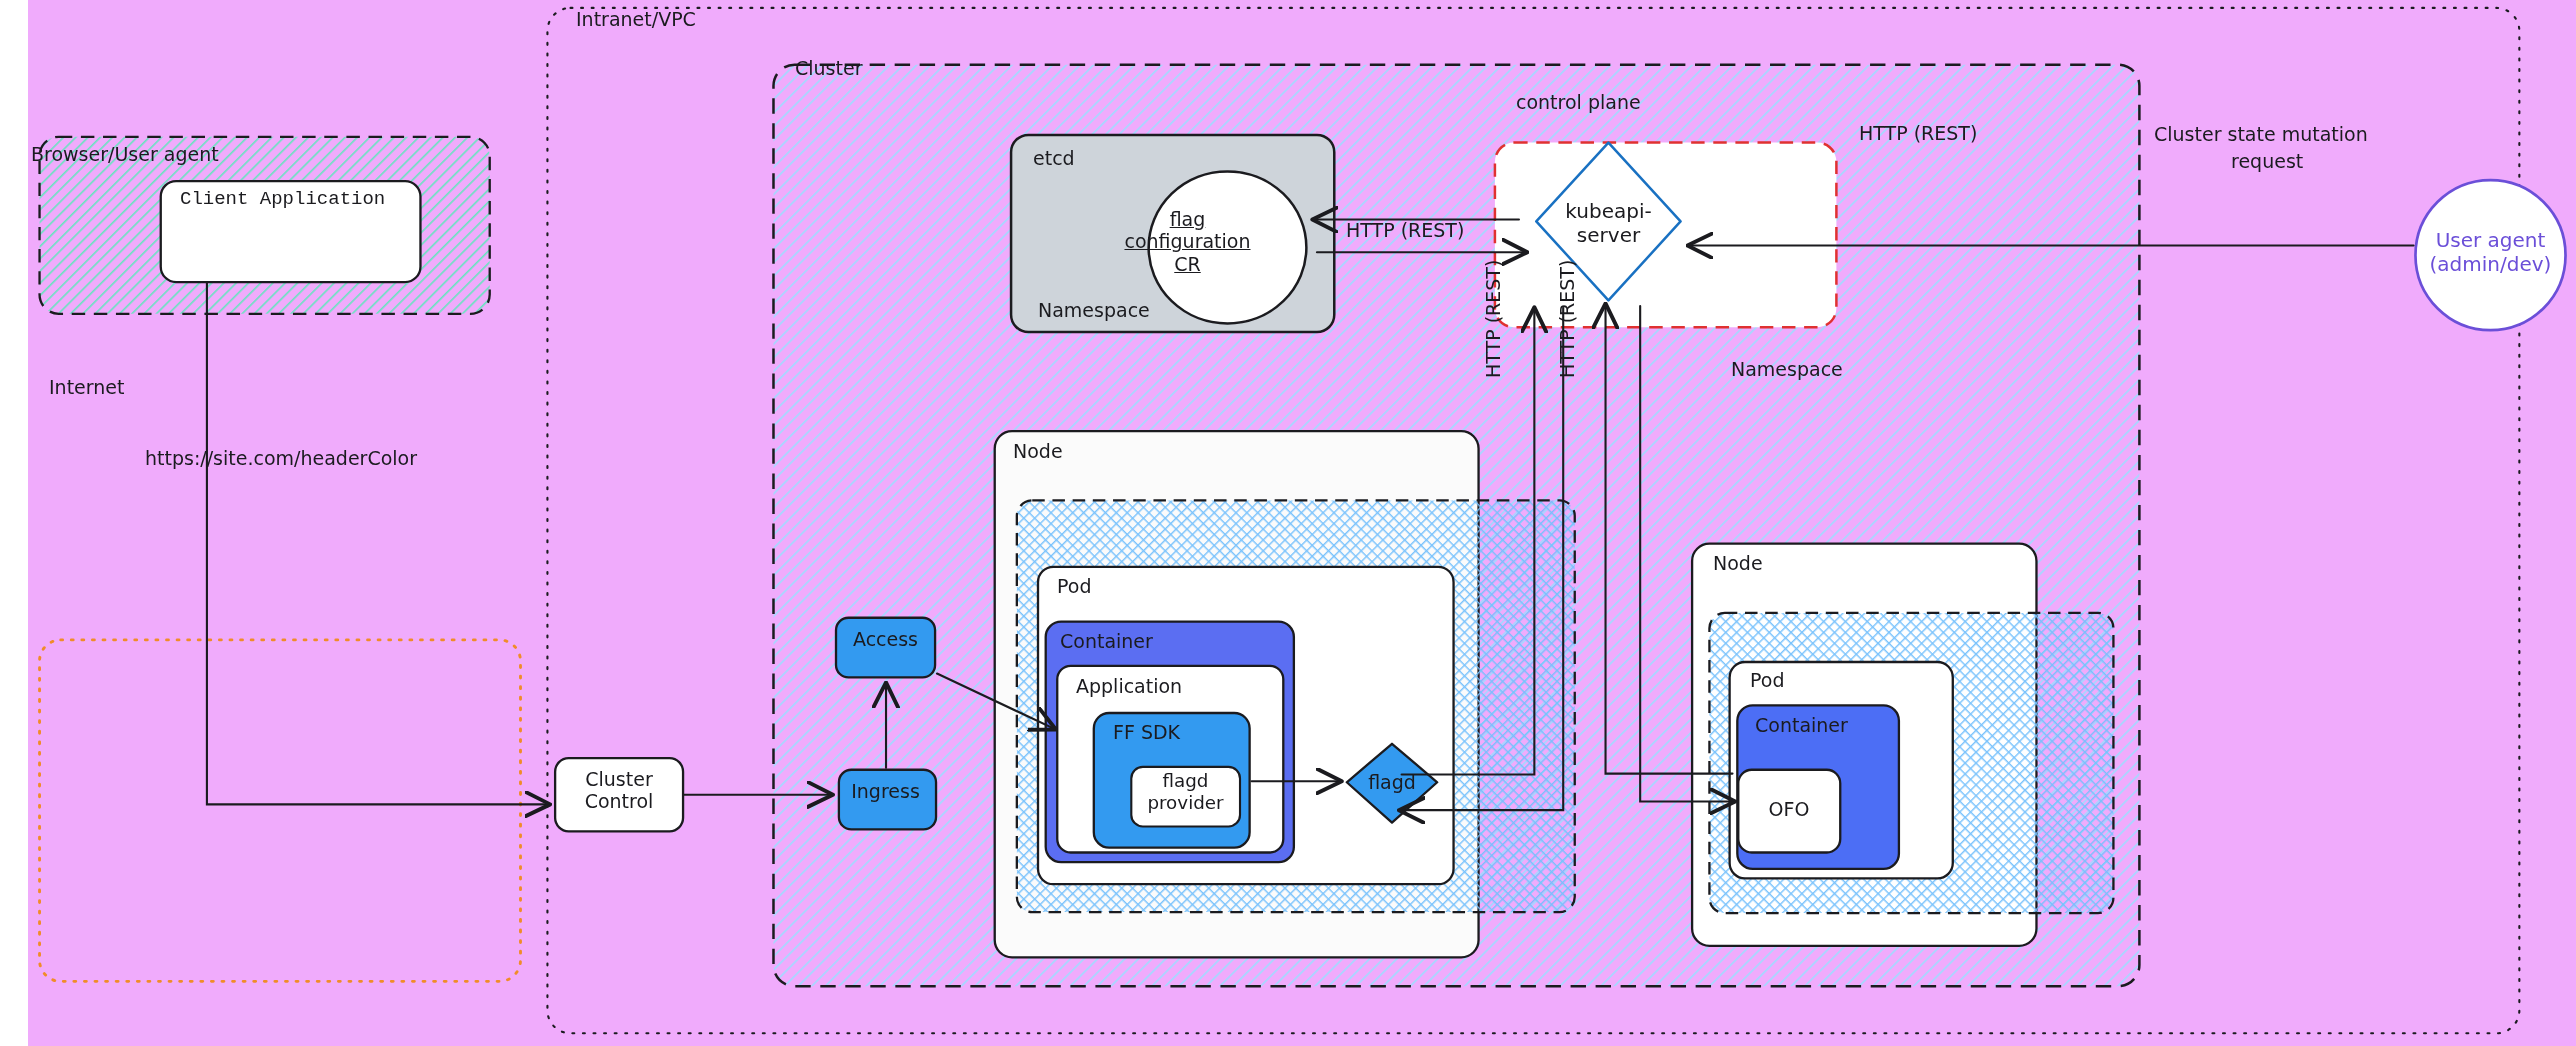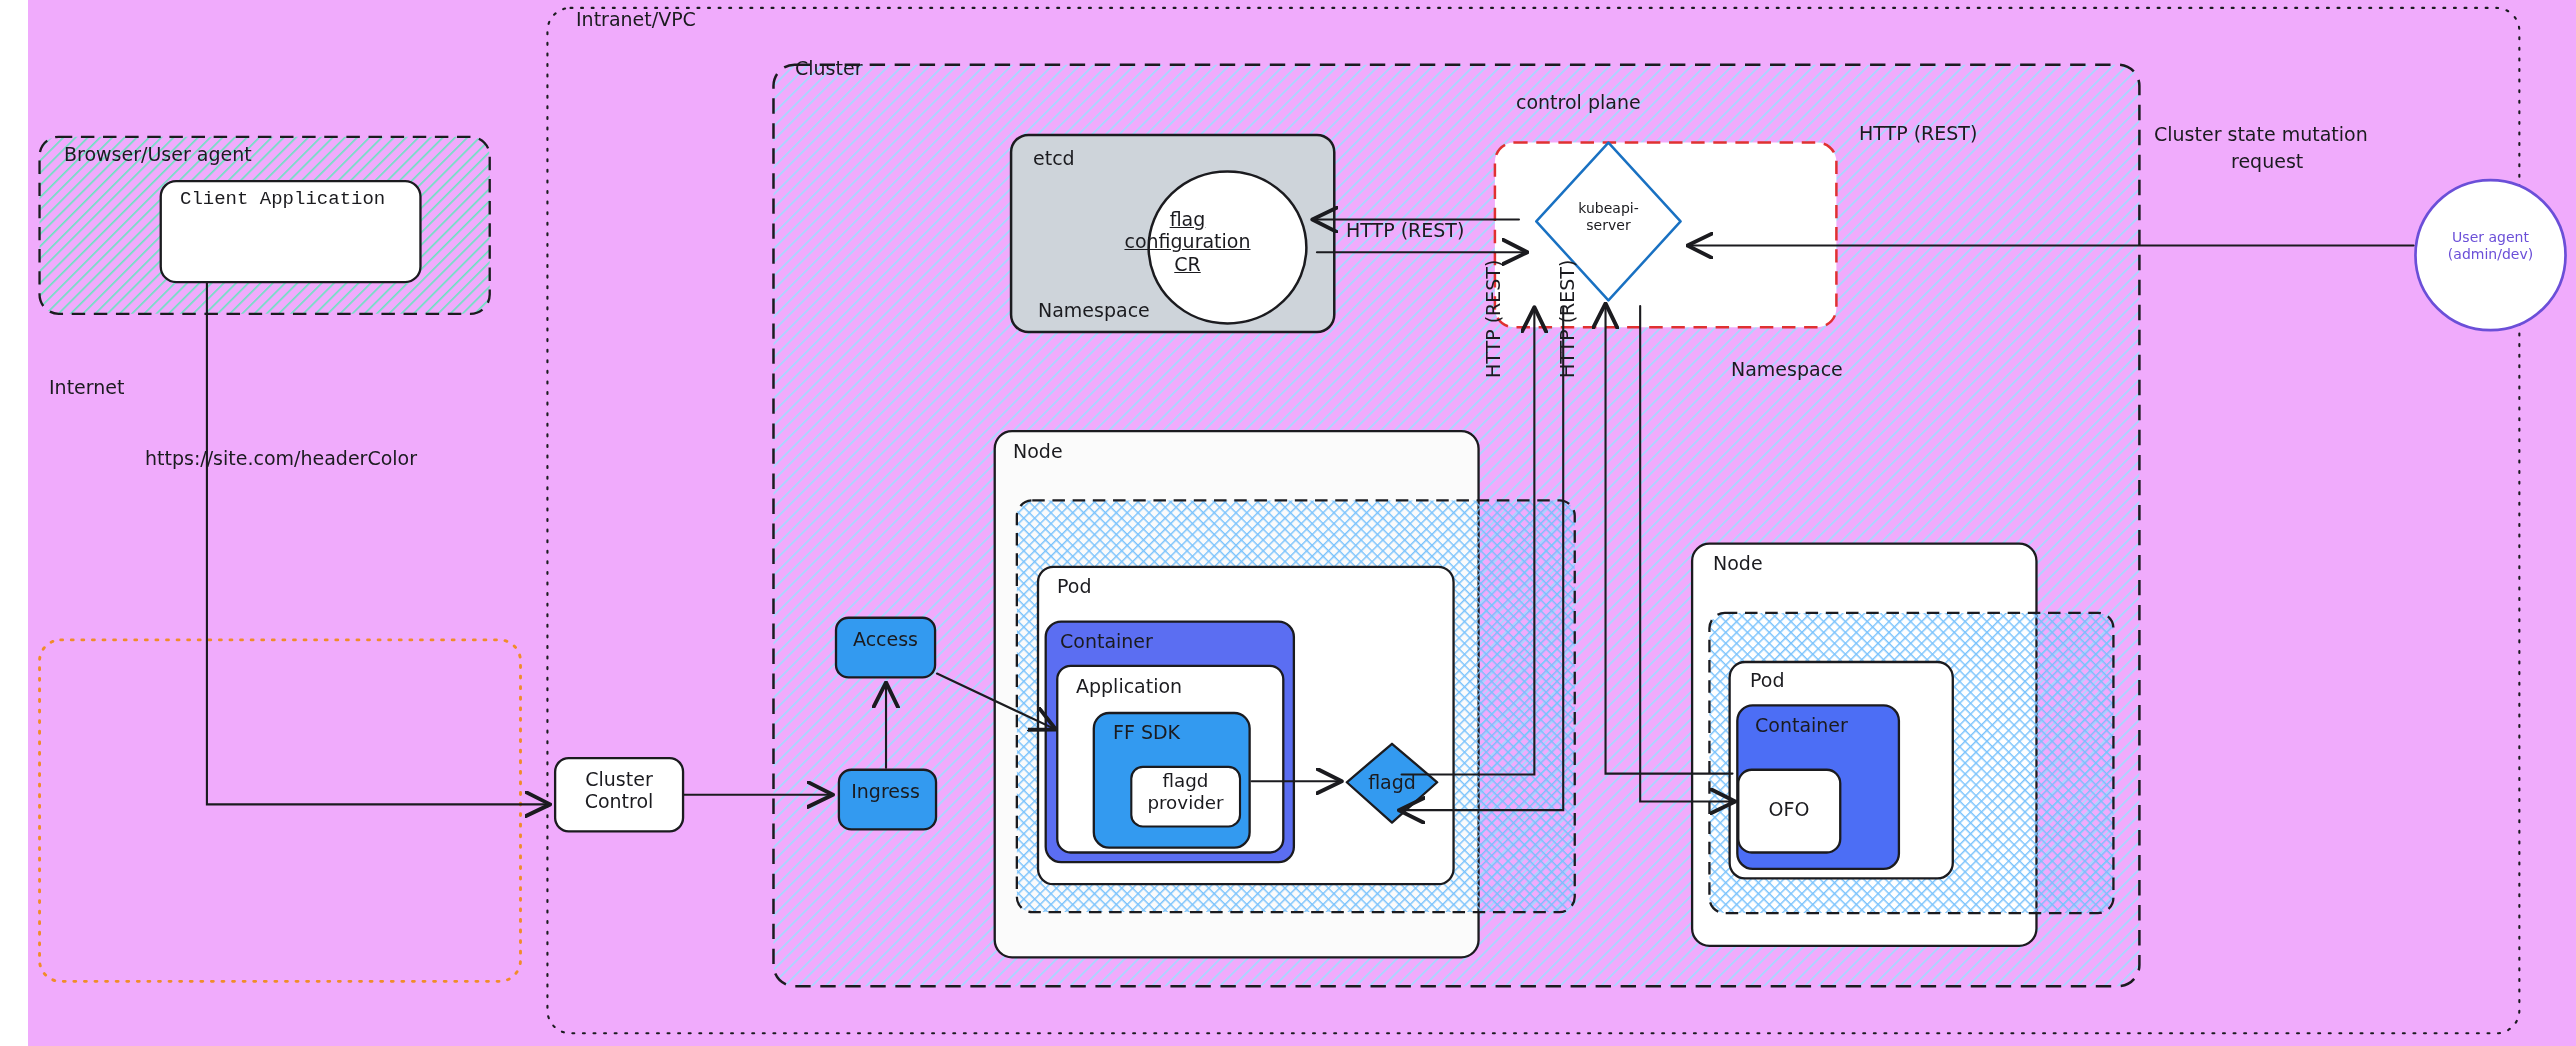--- a/index.html
+++ b/index.html
@@ -6,21 +6,21 @@
   html,body{margin:0;padding:0;background:#ffffff;}
   body{font-family:"DejaVu Sans","Liberation Sans",sans-serif;}
   #stage{position:relative;width:2576px;height:1047px;overflow:hidden;background:#f0abfc;margin-left:28px;}
   #svgroot{position:absolute;left:0;top:0;width:2576px;height:1047px;}
 
   
   .lbl{position:absolute;color:#1b1b1f;white-space:pre;line-height:1.18;
        font-family:"DejaVu Sans","Liberation Sans",sans-serif;font-weight:400;}
   .zone-lbl{font-size:19px;}
   .box-lbl{font-size:19px;}
-  .node-lbl{font-size:14px;text-align:center;}
+  .node-lbl{font-size:20px;text-align:center;}
   .small{font-size:18.3px;}
   .ctr{text-align:center;}
   .purple{color:#6b4fd8;}
 </style>
 </head>
 <body>
 
 <div id="stage">
 
 <svg id="svgroot" viewBox="0 0 2678 1088">
@@ -153,21 +153,21 @@
 
     <path d="M1550 228 L1338 228" marker-end="url(#ah)"></path>
 
     <path d="M1340 262 L1556 262" marker-end="url(#ah)"></path>
 
     <path d="M2480 255 L1728 255" marker-end="url(#ah)"></path>
   </g>
 </svg>
 
 <div class="lbl zone-lbl" style="left:548px;top:7.7px;">Intranet/VPC</div>
-<div class="lbl zone-lbl" style="left:36px;top:143px;">Browser/User agent</div>
+<div class="lbl zone-lbl" style="left:3px;top:143px;">Browser/User agent</div>
 <div class="lbl zone-lbl" style="left:21px;top:376px;">Internet</div>
 <div class="lbl zone-lbl" style="left:767px;top:57px;">Cluster</div>
 <div class="lbl zone-lbl" style="left:1488px;top:91px;">control plane</div>
 <div class="lbl zone-lbl" style="left:1010px;top:299px;">Namespace</div>
 <div class="lbl zone-lbl" style="left:1703px;top:358px;">Namespace</div>
 
 <div class="lbl box-lbl" style="left:152px;top:188px;font-family:Liberation Mono, monospace;">Client Application</div>
 <div class="lbl box-lbl ctr" style="left:527px;top:768px;width:128px;">Cluster
 Control</div>
 <div class="lbl box-lbl ctr" style="left:808px;top:628px;width:99px;">Access</div>

